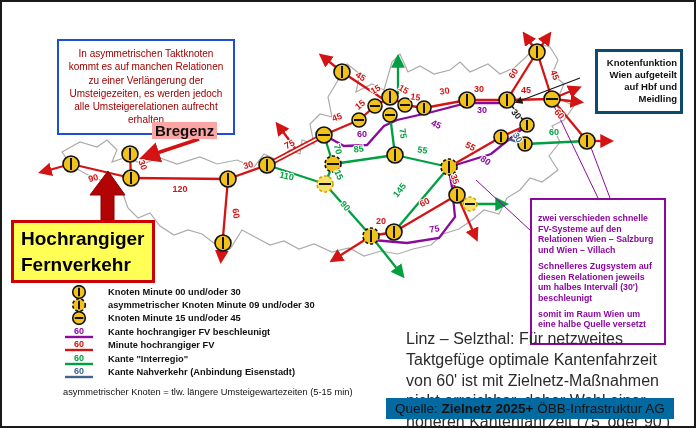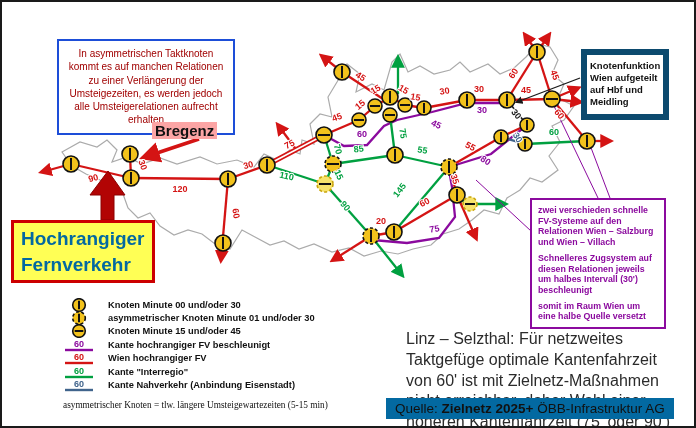--- a/index.html
+++ b/index.html
@@ -3,33 +3,33 @@
 <meta charset="utf-8">
 <style>
   html,body{margin:0;padding:0;background:#fff;font-family:"Liberation Sans",sans-serif;}
   .frame{position:relative;width:696px;height:428px;border:2px solid #1a1a1a;box-sizing:border-box;background:#fff;overflow:hidden;}
   #net{position:absolute;left:0;top:0;width:696px;height:428px;}
   .abs{position:absolute;box-sizing:border-box;}
   .red-box{left:55px;top:37px;width:178px;border:2px solid #1d4ed8;color:#a00000;
            font-size:10px;line-height:1.33;text-align:center;padding:6px 7px;background:#fff;}
   .bregenz{left:150px;top:120px;background:#fca5a5;font-weight:bold;font-size:15px;padding:0 3px;color:#111;}
   .hv-box{left:9px;top:218px;width:144px;background:#ffff55;border:3px solid #cc0000;
-          color:#0369a1;font-weight:bold;font-size:19px;line-height:1.35;padding:3px 7px;}
-  .kn-box{left:579px;top:47px;width:88px;border:6px solid #0c4a6e;background:#fff;color:#111;
-          font-weight:bold;font-size:9.5px;line-height:1.28;text-align:left;padding:5px 3px;}
+          color:#000000;font-weight:bold;font-size:19px;line-height:1.35;padding:3px 7px;}
+  .kn-box{left:593px;top:47px;width:88px;border:3px solid #0c4a6e;background:#fff;color:#111;
+          font-weight:bold;font-size:9.5px;line-height:1.28;text-align:right;padding:5px 3px;}
   .purple-box{left:528px;top:196px;width:136px;border:2.5px solid #8b0a9e;background:#fff;color:#8b0a9e;
-          font-weight:bold;font-size:8.8px;line-height:1.22;padding:5px 6px;}
+          font-weight:bold;font-size:8.8px;line-height:1.22;padding:13px 6px;}
   .purple-box p{margin:0 0 5px 0;}
   .purple-box p:last-child{margin:0;}
   .linz-note{left:404px;top:327px;width:278px;color:#2b2b2b;font-size:16px;line-height:1.3;}
-  .legend{left:57px;top:283px;width:330px;margin-top:13px;}
+  .legend{left:57px;top:283px;width:330px;}
   .lg-row{display:flex;align-items:center;gap:9px;height:13.4px;}
   .lg-row svg{flex:0 0 40px;}
   .lg-label{font-size:9.3px;font-weight:bold;color:#111;white-space:nowrap;}
-  .legend-note{margin-top:8px;font-size:9.3px;color:#111;margin-left:4px;font-family:Liberation Serif, serif;}
+  .legend-note{margin-top:8px;font-size:9.3px;color:#111;margin-left:4px;}
   .source{left:384px;top:396px;background:#0369a1;color:#111;font-size:13.5px;padding:3px 9px;white-space:nowrap;}
 </style>
 </head>
 <body>
 
 <div class="frame">
 
   <svg id="net" viewBox="0 0 696 428">
     <path d="M60,150 L78,140 95,145 105,138 115,148 110,160 125,155 140,162 158,156 175,162 198,155 215,162 235,158 252,165 262,152 275,158 288,148 298,152 300,138 312,142 308,122 318,112 330,115 326,95 335,80 345,62 358,72 354,90 370,82 382,88 390,60 398,52 406,70 418,64 432,72 448,68 458,60 468,70 486,62 498,72 512,66 524,55 536,42 548,45 556,58 550,72 562,82 556,96 572,104 562,118 550,124 558,140 547,154 556,168 540,180 528,176 518,188 505,196 497,212 482,208 470,218 457,227 441,232 429,243 411,247 396,252 379,249 362,254 347,246 330,250 312,242 297,247 282,239 268,243 253,235 240,228 228,247 213,242 200,232 186,228 172,233 158,224 148,211 136,216 126,206 121,192 110,186 98,178 84,172 70,164 Z" fill="none" stroke="#ababab" stroke-width="1.2"></path>
     <g id="g-edges">
@@ -300,42 +300,42 @@
             <circle cx="20" cy="7" r="6.3" fill="#f2c21c" stroke="#111" stroke-width="1.6"></circle>
             <line x1="20" y1="2.7" x2="20" y2="11.3" stroke="#111" stroke-width="2"></line>
           </svg>
           <span class="lg-label">Knoten Minute 00 und/oder 30</span>
         </div>
         <div class="lg-row">
           <svg width="40" height="14" viewBox="0 0 40 14">
             <circle cx="20" cy="7" r="6.3" fill="#f2c21c" stroke="#111" stroke-width="1.6" stroke-dasharray="3,2.2"></circle>
             <line x1="20" y1="2.7" x2="20" y2="11.3" stroke="#111" stroke-width="2"></line>
           </svg>
-          <span class="lg-label">asymmetrischer Knoten Minute 01 und/oder 30</span>
+          <span class="lg-label">asymmetrischer Knoten Minute 09 und/oder 30</span>
         </div>
         <div class="lg-row">
           <svg width="40" height="14" viewBox="0 0 40 14">
             <circle cx="20" cy="7" r="6.3" fill="#f2c21c" stroke="#111" stroke-width="1.6"></circle>
             <line x1="15.7" y1="7" x2="24.3" y2="7" stroke="#111" stroke-width="2"></line>
           </svg>
           <span class="lg-label">Knoten Minute 15 und/oder 45</span>
         </div>
         <div class="lg-row">
           <svg width="40" height="14" viewBox="0 0 40 14">
             <text x="20" y="9" fill="#8b0a9e" font-size="9" font-weight="bold" text-anchor="middle">60</text>
             <line x1="6" y1="12" x2="34" y2="12" stroke="#8b0a9e" stroke-width="2.4"></line>
           </svg>
           <span class="lg-label">Kante hochrangiger FV beschleunigt</span>
         </div>
         <div class="lg-row">
           <svg width="40" height="14" viewBox="0 0 40 14">
             <text x="20" y="9" fill="#d41414" font-size="9" font-weight="bold" text-anchor="middle">60</text>
             <line x1="6" y1="12" x2="34" y2="12" stroke="#d41414" stroke-width="2.4"></line>
           </svg>
-          <span class="lg-label">Wien hochrangiger FV</span>
+          <span class="lg-label">Minute hochrangiger FV</span>
         </div>
         <div class="lg-row">
           <svg width="40" height="14" viewBox="0 0 40 14">
             <text x="20" y="9" fill="#00a040" font-size="9" font-weight="bold" text-anchor="middle">60</text>
             <line x1="6" y1="12" x2="34" y2="12" stroke="#00a040" stroke-width="2.4"></line>
           </svg>
           <span class="lg-label">Kante "Interregio"</span>
         </div>
         <div class="lg-row">
           <svg width="40" height="14" viewBox="0 0 40 14">

